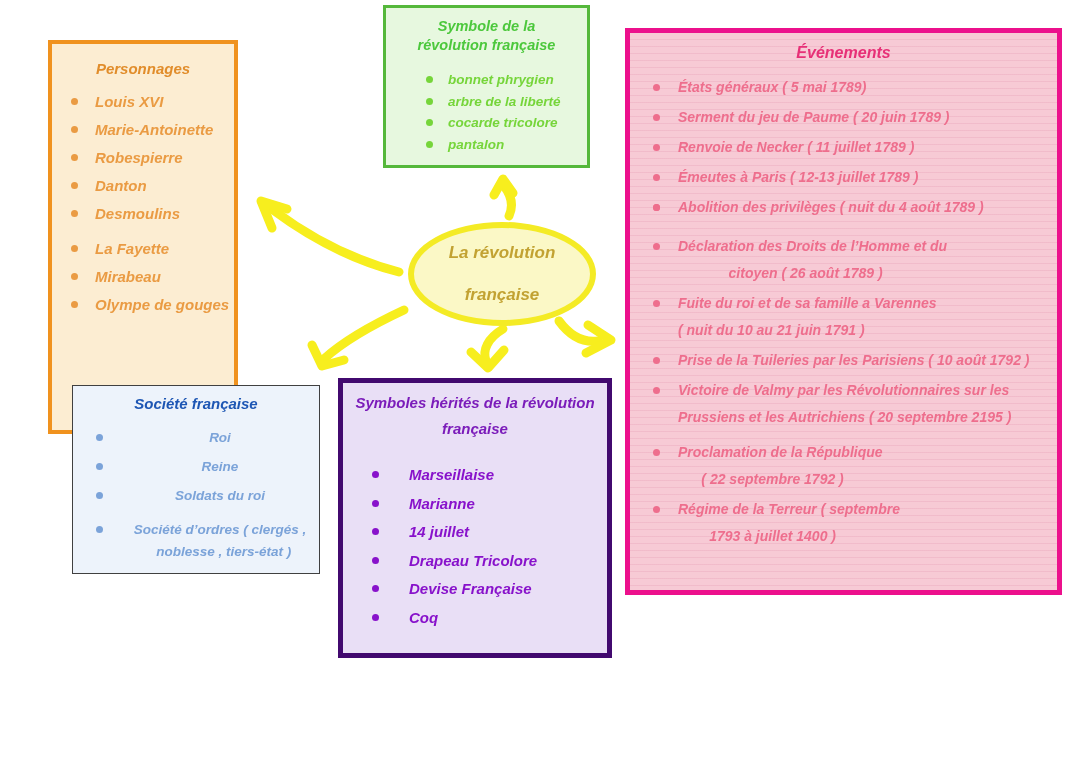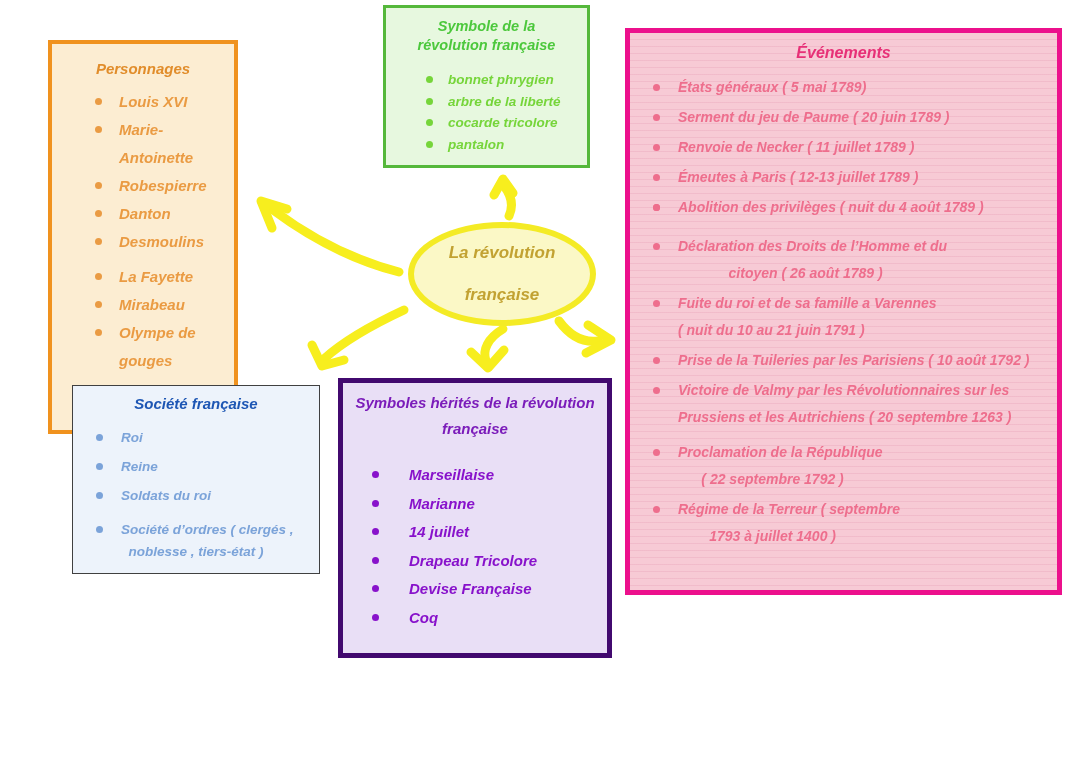--- a/index.html
+++ b/index.html
@@ -22,21 +22,21 @@
   ul.items .bullet { position:absolute; width:7px; height:7px; border-radius:50%; top:8px; }
   ul.items .itext { white-space:pre-wrap; display:block; }
 
   
   #node-personnages {
     left:48px; top:40px; width:190px; height:394px;
     background:#FCEDD2; border:4px solid #F0921E;
     background-color:#FCEDD2;
   }
   #node-personnages .node-title { color:#E18D2B; font-size:15px; margin-top:16px; }
-  #node-personnages ul { margin-top:11px;padding-left:24px; }
+  #node-personnages ul { margin-top:11px; }
   #node-personnages li { padding-left:43px; color:#EA9B43; font-size:15px; line-height:28px; }
   #node-personnages .bullet { left:19px; background:#EA9B43; top:10px; }
   #node-personnages li:nth-child(6) { margin-top:7px; }
 
   
   #node-symbole {
     left:383px; top:5px; width:207px; height:163px;
     background:#E7F8DF; border:3px solid #55B83B;
   }
   #node-symbole .node-title { color:#4CC83C; font-size:14.5px; line-height:19px; margin-top:9px; }
@@ -59,21 +59,21 @@
   #node-evenements li:nth-child(7) { margin-top:12px; }
   #node-evenements li:nth-child(11) { margin-top:8px; }
 
   
   #node-societe {
     left:72px; top:385px; width:248px; height:189px;
     background:#EDF3FB; border:1px solid #404040;
   }
   #node-societe .node-title { color:#1D56B4; font-size:15px; margin-top:9px; }
   #node-societe ul { margin-top:11px; }
-  #node-societe li { padding-left:48px; color:#7BA3D9; font-size:13.5px; line-height:29px; }
+  #node-societe li { padding-left:48px; color:#7BA3D9; font-size:13.5px; line-height:29px;text-align:center; }
   #node-societe .bullet { left:23px; background:#7BA3D9; top:11px; }
   #node-societe li:nth-child(4) { margin-top:5px; line-height:22px; padding-top:4px; }
 
   
   #node-symboles-herites {
     left:338px; top:378px; width:274px; height:280px;
     background:#E9DFF6; border:5px solid #42096F;
   }
   #node-symboles-herites .node-title { color:#7B1CBA; font-size:15px; line-height:26px; margin-top:7px; }
   #node-symboles-herites ul { margin-top:19px; }
@@ -220,21 +220,21 @@
           <span class="itext">Fuite du roi et de sa famille a Varennes
 ( nuit du 10 au 21 juin 1791 )</span>
         </li>
         <li>
           <span class="bullet"></span>
           <span class="itext">Prise de la Tuileries par les Parisiens ( 10 août 1792 )</span>
         </li>
         <li>
           <span class="bullet"></span>
           <span class="itext">Victoire de Valmy par les Révolutionnaires sur les
-Prussiens et les Autrichiens ( 20 septembre 1263 )</span>
+Prussiens et les Autrichiens ( 20 septembre 2195 )</span>
         </li>
         <li>
           <span class="bullet"></span>
           <span class="itext">Proclamation de la République
       ( 22 septembre 1792 )</span>
         </li>
         <li>
           <span class="bullet"></span>
           <span class="itext">Régime de la Terreur ( septembre
         1793 à juillet 1400 )</span>

